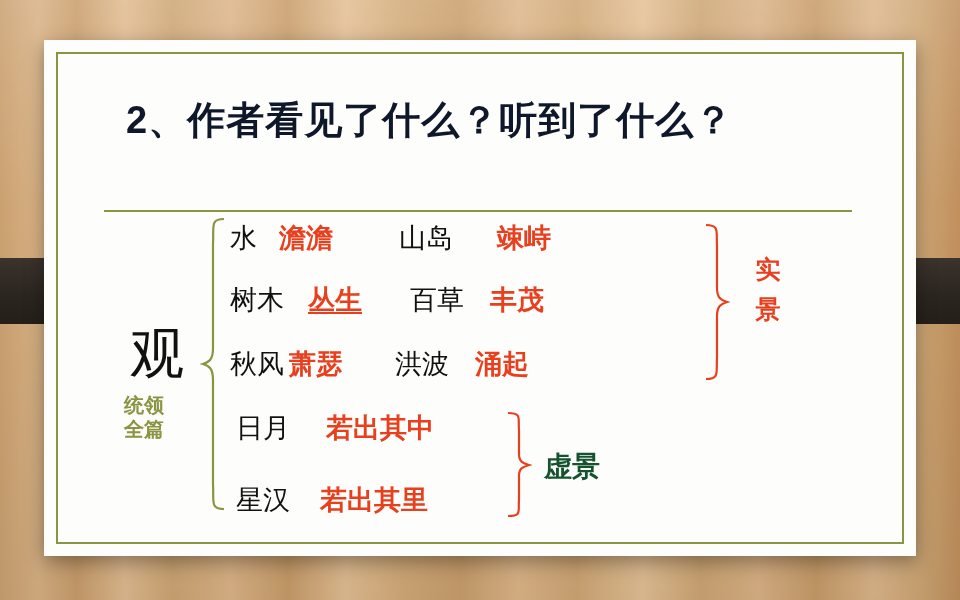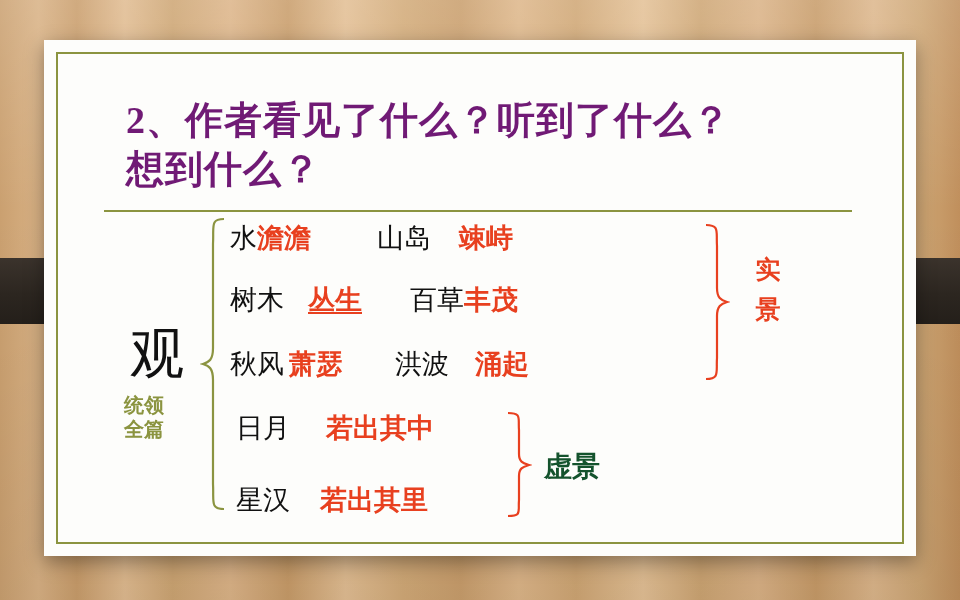--- a/index.html
+++ b/index.html
@@ -37,22 +37,22 @@
     box-shadow:0 6px 18px rgba(0,0,0,.35);
   }
   .card-inner-border{
     position:absolute;left:12px;top:12px;right:12px;bottom:12px;
     border:2px solid #8b9440;
   }
 
   
   .title{
     position:absolute;left:126px;top:96px;width:740px;
-    font-family:Liberation Serif, serif;
-    font-size:38px;line-height:1.28;color:#701a75;letter-spacing:1px;
+    font-family:Liberation Sans, sans-serif;
+    font-size:38px;line-height:1.28;color:#0f172a;letter-spacing:1px;
     font-weight:700;
   }
   .rule{
     position:absolute;left:104px;top:210px;width:748px;height:0;
     border-top:2px solid #8b9440;
   }
 
   
   .content{position:absolute;left:104px;top:214px;width:760px;height:320px;}
 
@@ -94,48 +94,47 @@
   <div class="bg"></div>
   <div class="bg-sheen"></div>
   <div class="belt"></div>
 
   <div class="card">
     <div class="card-inner-border"></div>
   </div>
 
   <div class="title">
     <div>2、作者看见了什么？听到了什么？</div>
-    <div>想到什么？</div>
   </div>
   <div class="rule"></div>
 
   <div class="content">
 
     <div class="guan">观</div>
     <div class="guan-sub">
       <div>统领</div>
       <div>全篇</div>
     </div>
 
     <svg class="brace" style="left:96px;top:2px;" width="26" height="296" viewBox="0 0 26 296">
       <path d="M24 3 C10 3 14 10 13 28 L13 132 C13 144 9 146 3 148 C9 150 13 152 13 164 L13 268 C14 286 10 293 24 293" fill="none" stroke="#8b9440" stroke-width="2.2"></path>
     </svg>
 
     <div class="row" style="left:126px;top:6px;">
       <span class="w-black lbl">水</span>
-      <span class="w-red lbl" style="">澹澹</span>
+      <span class="w-red lbl" style="margin-left:22px;">澹澹</span>
       <span class="w-black lbl" style="margin-left:66px;">山岛</span>
-      <span class="w-red lbl" style="margin-left:28px;">竦峙</span>
+      <span class="w-red lbl" style="margin-left:44px;">竦峙</span>
     </div>
 
     <div class="row" style="left:126px;top:68px;">
       <span class="w-black lbl">树木</span>
       <span class="w-red lbl under" style="margin-left:24px;">丛生</span>
       <span class="w-black lbl" style="margin-left:48px;">百草</span>
-      <span class="w-red lbl" style="">丰茂</span>
+      <span class="w-red lbl" style="margin-left:26px;">丰茂</span>
     </div>
 
     <div class="row" style="left:126px;top:132px;">
       <span class="w-black lbl">秋风</span>
       <span class="w-red lbl" style="margin-left:5px;">萧瑟</span>
       <span class="w-black lbl" style="margin-left:52px;">洪波</span>
       <span class="w-red lbl" style="margin-left:26px;">涌起</span>
     </div>
 
     <div class="row" style="left:132px;top:196px;text-align:center;">

